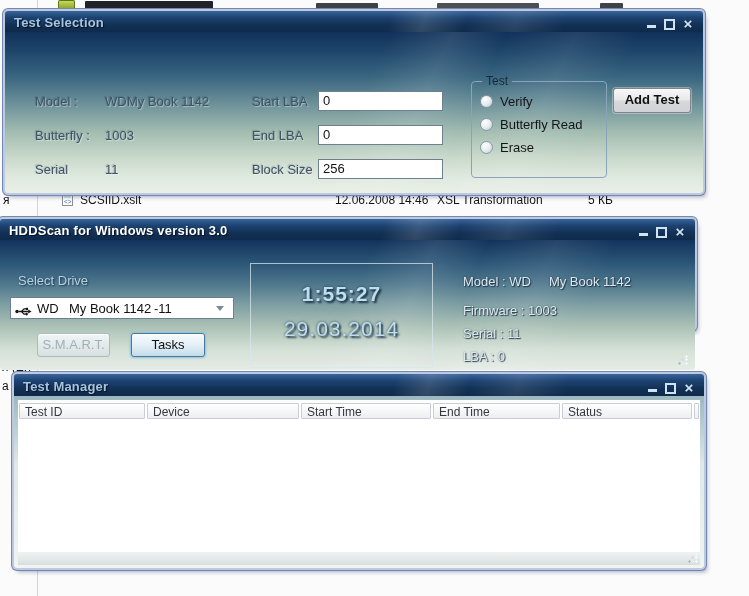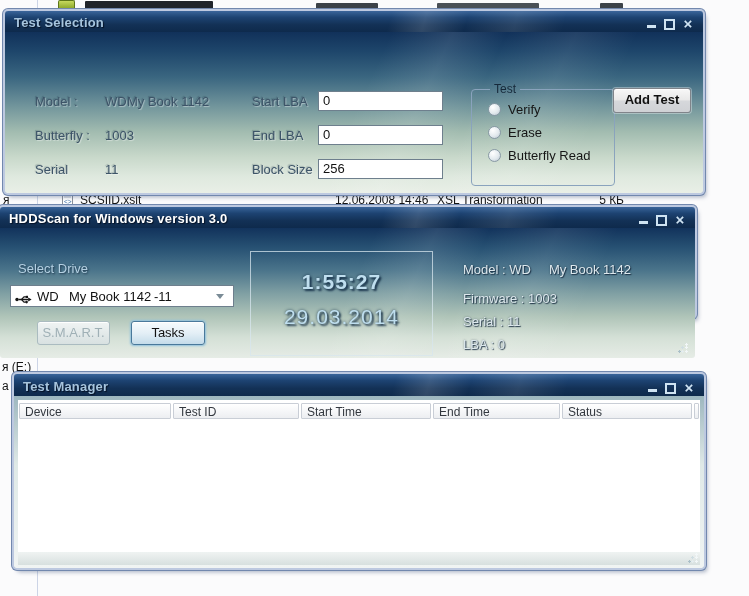--- a/index.html
+++ b/index.html
@@ -14,21 +14,21 @@
   .bar{position:absolute;border-radius:1px;}
   .b1{left:85px;top:1px;width:128px;height:8px;background:#20242a;}
   .b2{left:316px;top:3px;width:62px;height:6px;background:#3c4248;}
   .b3{left:437px;top:3px;width:102px;height:6px;background:#4a5056;}
   .b4{left:600px;top:3px;width:23px;height:6px;background:#3c4248;}
   .file-row{position:absolute;left:0;top:192px;width:710px;height:14px;}
   .fr-icon{position:absolute;left:62px;top:0px;}
   .fr-name{position:absolute;left:80px;top:1px;}
   .fr-date{position:absolute;left:335px;top:1px;}
   .fr-type{position:absolute;left:437px;top:1px;}
-  .fr-size{position:absolute;left:588px;top:1px;width:36px;text-align:right;}
+  .fr-size{position:absolute;left:588px;top:1px;width:36px;}
 
   
   .win{position:absolute;border-radius:3px;
        box-shadow:0 0 0 2px #bdc9e0, 0 0 0 3px #7288ae, 3px 4px 4px rgba(60,80,120,.45);}
   .titlebar{position:relative;height:21px;border-radius:3px 3px 0 0;
        background:linear-gradient(180deg,#3a659a 0%,#1d4372 30%,#133156 65%,#0e2a4c 100%);}
   .titlebar::after{content:"";position:absolute;inset:0;border-radius:inherit;pointer-events:none;
        background:linear-gradient(105deg,transparent 55%,rgba(255,255,255,.14) 60%,transparent 66%,rgba(255,255,255,.10) 73%,transparent 80%);}
   .title{position:absolute;left:9px;top:4px;font-size:13px;font-weight:bold;letter-spacing:.2px;}
   .t-blue{color:#a6c4dd;text-shadow:1px 1px 1px rgba(0,10,25,.8);}
@@ -55,36 +55,36 @@
       background:linear-gradient(180deg,#11315a 0%,#1e466b 12%,#3a6680 28%,#6e929a 45%,#a2bcb0 62%,#c9d9cb 78%,#dfe9df 90%,#e9efe7 100%);}
   .engraved{color:#3d5468;text-shadow:1px 1px 1px rgba(255,255,255,.42),-1px -1px 1px rgba(15,35,55,.22);font-size:13px;white-space:nowrap;}
   .w1-label{position:absolute;left:30px;}
   .w1-v1{position:absolute;left:100px;}
   .w1-v2{position:absolute;left:122px;}
   .row1{top:62px;} .row2{top:96px;} .row3{top:130px;}
   .lba-label{position:absolute;left:247px;}
   .textbox{position:absolute;left:313px;width:119px;height:17px;background:#ffffff;border:1px solid #6e7f8d;
       font-size:13px;color:#111;padding:1px 0 0 4px;}
   .tb1{top:59px;} .tb2{top:93px;} .tb3{top:127px;}
-  fieldset.testgroup{position:absolute;left:466px;top:50px;width:126px;height:100px;margin:0;
-      border:1px solid #8aa3bd;border-radius:4px;padding:2px 0 0 16px;background:transparent;}
+  fieldset.testgroup{position:absolute;left:466px;top:42px;width:126px;height:100px;margin:0;
+      border:1px solid #8aa3bd;border-radius:4px;padding:2px 0 0 8px;background:transparent;}
   fieldset.testgroup legend{font-size:12px;color:#16293a;padding:0 4px;margin-left:2px;}
   .radio-row{display:flex;align-items:center;gap:7px;height:23px;}
   .radio{width:13px;height:13px;border-radius:50%;position:relative;flex:none;
       background:radial-gradient(circle at 35% 30%,#ffffff,#e3eaee 55%,#b9c6cf);border:1px solid #8899a5;box-sizing:border-box;}
   .radio.sel::after{content:"";position:absolute;left:3px;top:3px;width:5px;height:5px;border-radius:50%;
       background:radial-gradient(circle at 35% 35%,#3f76b8,#1f4f8f);}
   .radio-label{font-size:13px;color:#161616;white-space:nowrap;}
   .btn{position:absolute;border:1px solid #80848a;border-radius:3px;text-align:center;font-size:13px;color:#111;
       background:linear-gradient(180deg,#f8f8f8,#e8e8e8 48%,#d6d8db 52%,#cfd1d5);
       box-shadow:inset 0 1px 0 #fff,0 0 0 1px rgba(255,255,255,.35);}
   .addtest{left:608px;top:56px;width:76px;height:23px;line-height:22px;font-weight:bold;}
 
   
-  .win2{left:0px;top:207px;width:695px;height:110px;}
+  .win2{left:0px;top:219px;width:695px;height:110px;}
   .win2 .body{position:relative;height:130px;border-radius:0 0 3px 3px;overflow:hidden;
       background:linear-gradient(180deg,#12335c 0%,#275173 15%,#49738a 32%,#7f9fa3 50%,#afc4b8 68%,#d4e0d6 84%,#e6ece6 100%);}
   .select-drive{position:absolute;left:18px;top:33px;font-size:13px;color:#b4d0e2;
       text-shadow:1px 1px 2px rgba(10,30,50,.75);}
   .dropdown{position:absolute;left:10px;top:57px;width:222px;height:20px;background:#fff;border:1px solid #6e7f8d;}
   .dd-usb{position:absolute;left:4px;top:5px;}
   .dd-t1{position:absolute;left:26px;top:3px;font-size:13px;color:#111;}
   .dd-t2{position:absolute;left:58px;top:3px;font-size:13px;color:#111;}
   .dd-t3{position:absolute;left:143px;top:3px;font-size:13px;color:#111;}
   .dd-arrow{position:absolute;right:9px;top:8px;width:0;height:0;
@@ -184,25 +184,25 @@
       <div class="textbox tb3">256</div>
 
       <fieldset class="testgroup">
         <legend>Test</legend>
         <div class="radio-row">
           <span class="radio"></span>
           <span class="radio-label">Verify</span>
         </div>
         <div class="radio-row">
           <span class="radio"></span>
-          <span class="radio-label">Erase</span>
+          <span class="radio-label">Butterfly Read</span>
         </div>
         <div class="radio-row">
           <span class="radio"></span>
-          <span class="radio-label">Butterfly Read</span>
+          <span class="radio-label">Erase</span>
         </div>
       </fieldset>
 
       <div class="btn addtest">Add Test</div>
     </div>
   </div>
 
   <div class="win win2">
     <div class="titlebar">
       <span class="title t-white">HDDScan for Windows version 3.0</span>
@@ -259,22 +259,22 @@
       <span class="title t-blue" style="top:5px;">Test Manager</span>
       <span class="wc" style="top:7px;">
         <i class="wc-min"></i>
         <i class="wc-max"></i>
         <i class="wc-close"></i>
       </span>
     </div>
     <div class="body">
       <div class="tm-list">
         <div class="tm-header">
+          <div class="hcell hc0">Test ID</div>
           <div class="hcell hc1">Device</div>
-          <div class="hcell hc0">Test ID</div>
           <div class="hcell hc2">Start Time</div>
           <div class="hcell hc3">End Time</div>
           <div class="hcell hc4">Status</div>
           <div class="hcell hc-stub"></div>
         </div>
       </div>
       <div class="tm-status"></div>
       <div class="grip w3grip" style="right:5px;bottom:4px;"></div>
     </div>
   </div>

